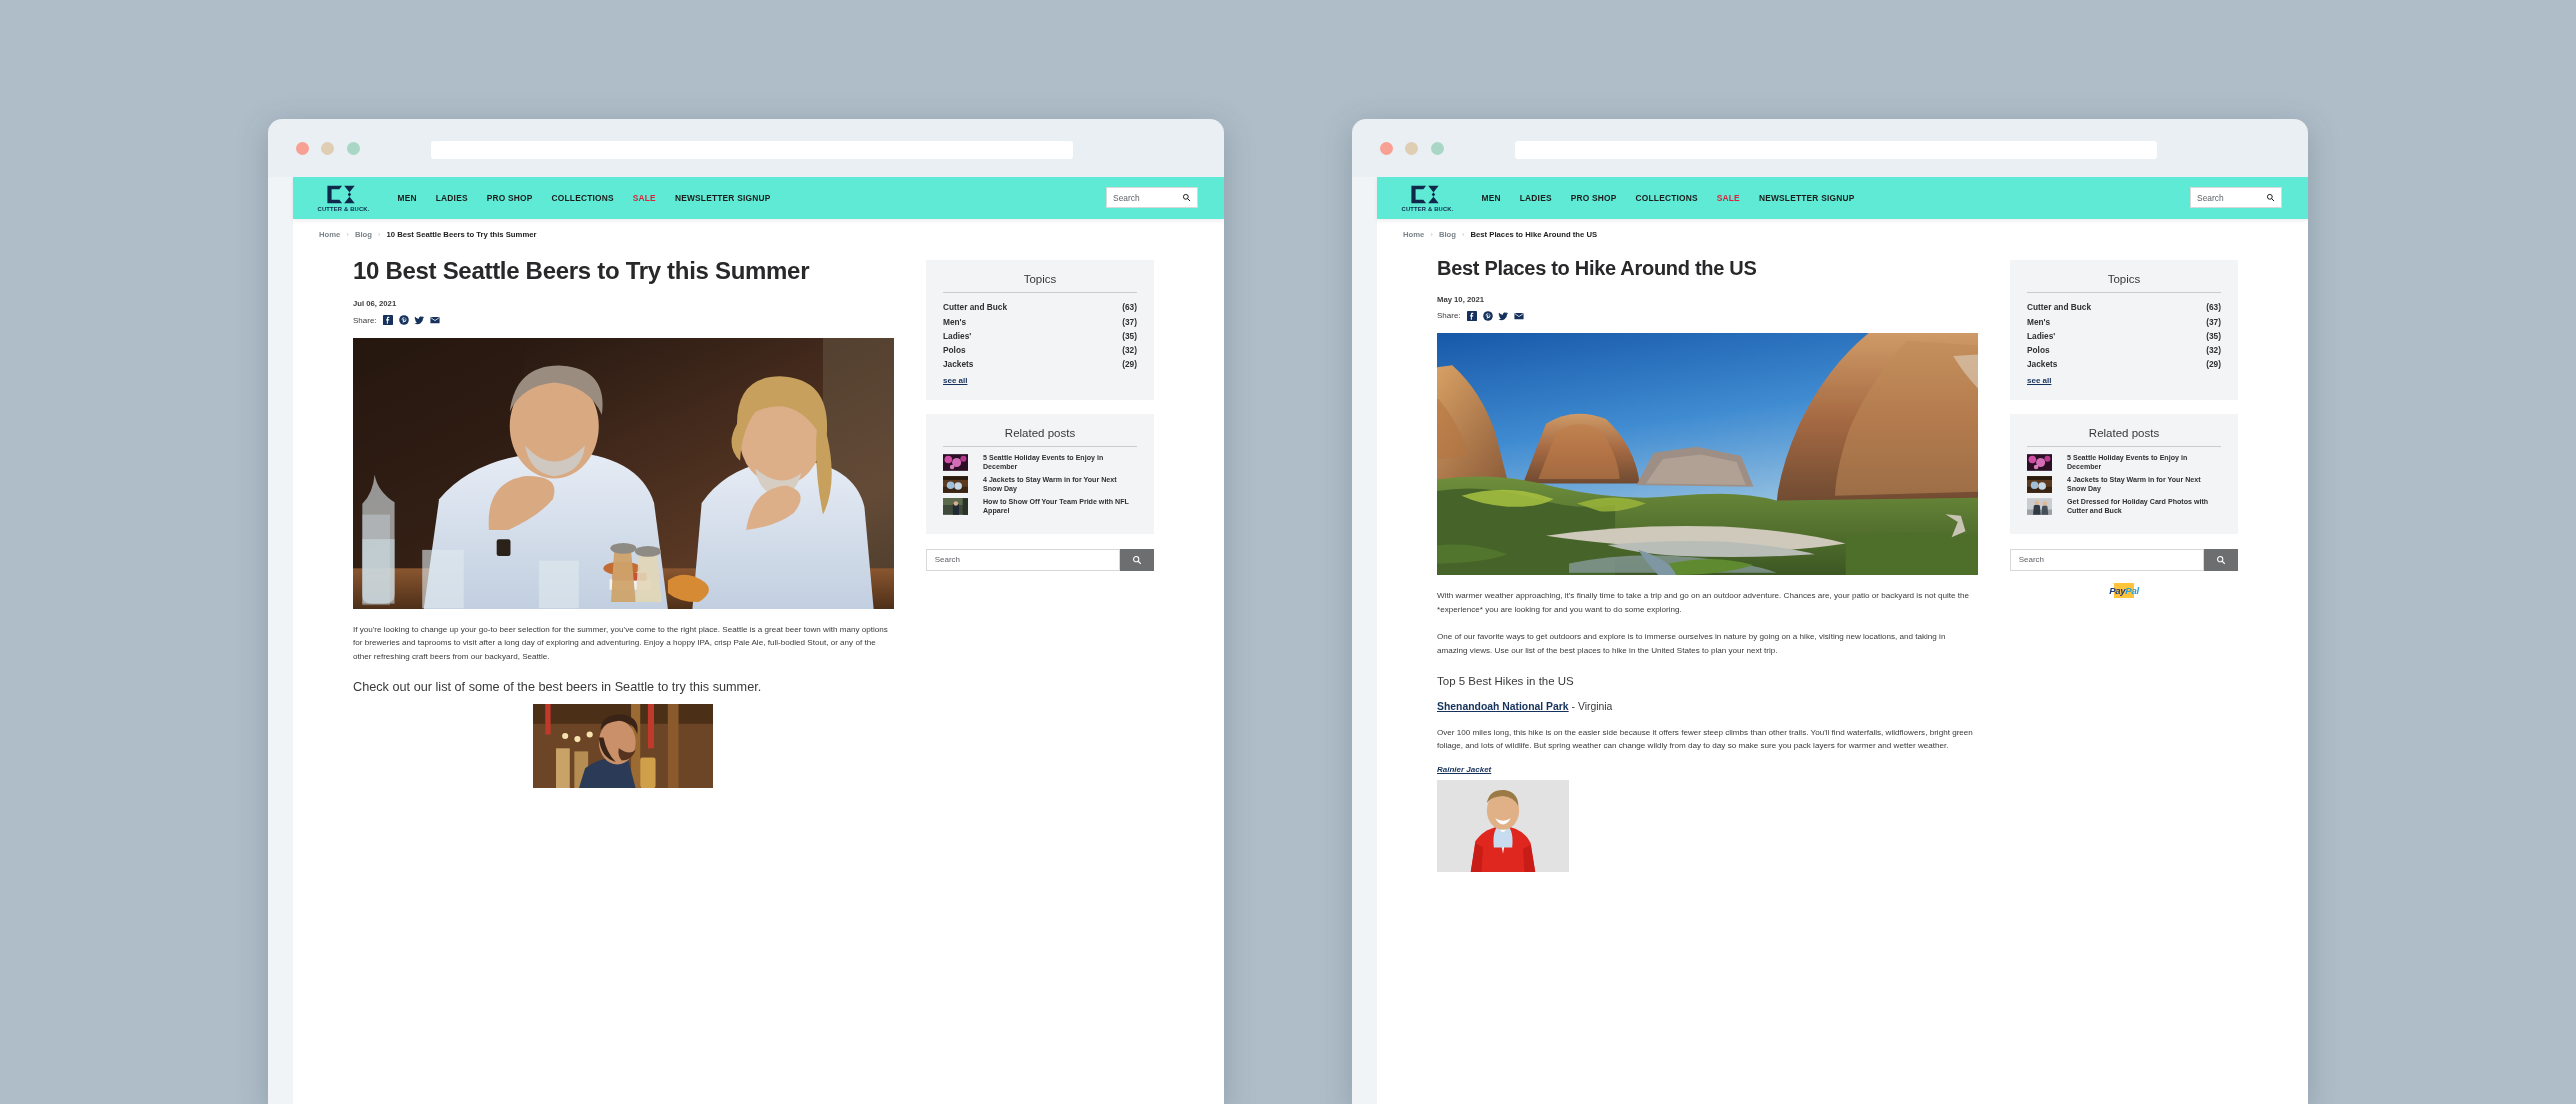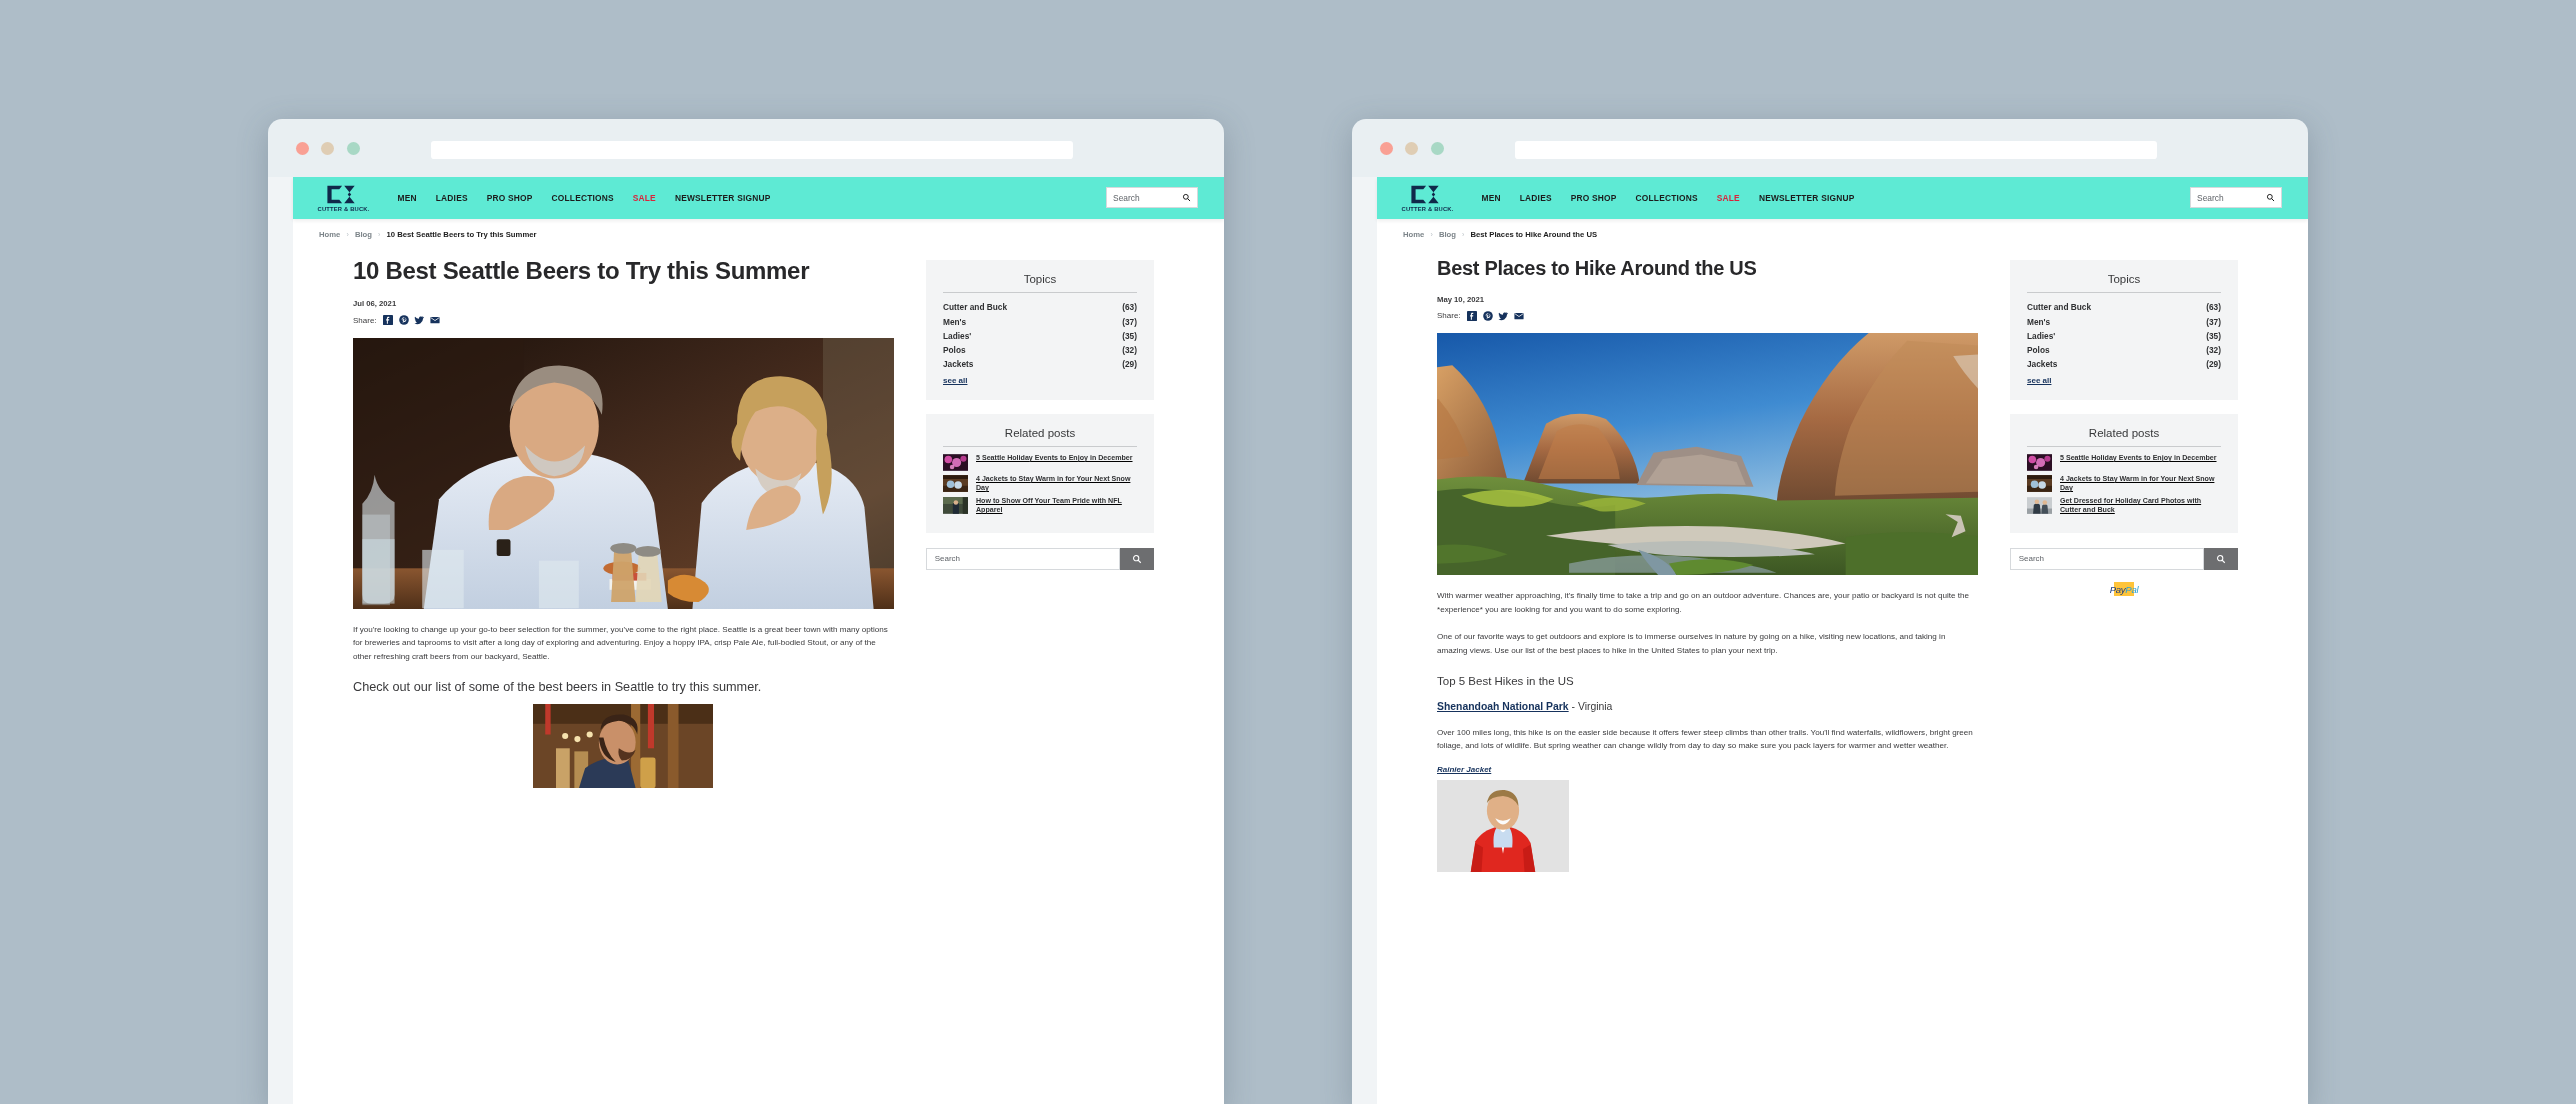--- a/index.html
+++ b/index.html
@@ -137,39 +137,39 @@
   }
   .topic-row {
     display: flex; justify-content: space-between;
     font-size: 8.3px; font-weight: bold; color: #2f3032;
     line-height: 1.72;
   }
   .seeall {
     display: inline-block; margin-top: 3.1px; font-size: 8px;
     font-weight: bold; color: #16325c; text-decoration: underline;
   }
-  .rel-row { display: flex; gap: 8px; align-items: flex-start; margin-bottom: 3.8px; text-decoration: underline; }
+  .rel-row { display: flex; gap: 15px; align-items: flex-start; margin-bottom: 3.8px; }
   .rel-thumb { width: 25px; height: 17px; flex: 0 0 25px; overflow: hidden; }
   .rel-thumb svg { width: 100%; height: 100%; display: block; }
   .rel-title { font-size: 7.1px; font-weight: bold; line-height: 1.28; color: #2f3032; }
   .side-search { display: flex; height: 22px; margin-bottom: 12.3px; }
   .side-search .inp {
     flex: 1; border: 0.8px solid #d6d9dc; background: #fff;
     display: flex; align-items: center; padding-left: 7.7px;
     font-size: 8px; color: #5f6368;
   }
   .side-search .btn {
     width: 34px; background: #6d6e70;
     display: flex; align-items: center; justify-content: center;
   }
   .side-search .btn svg { width: 10px; height: 10px; fill: #fff; }
   .paypal {
     margin: 6.1px auto 0 auto; width: 20px; height: 14.6px;
     background: #ffc43a; display: flex; align-items: center; justify-content: center;
-    font-size: 9.6px; font-style: italic; font-weight: normal; letter-spacing: -0.3px;
+    font-size: 9.6px; font-style: italic; font-weight: bold; letter-spacing: -0.3px;
   }
   .paypal .p1 { color: #1b3b80; }
   .paypal .p2 { color: #2a9fd6; }
 </style>
 </head>
 <body>
 
 <div class="stage">
 
   <div class="window win-left">

